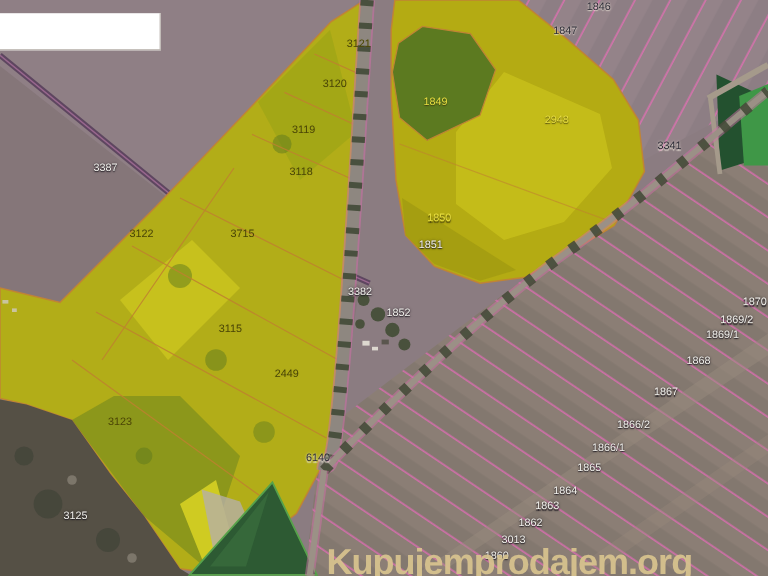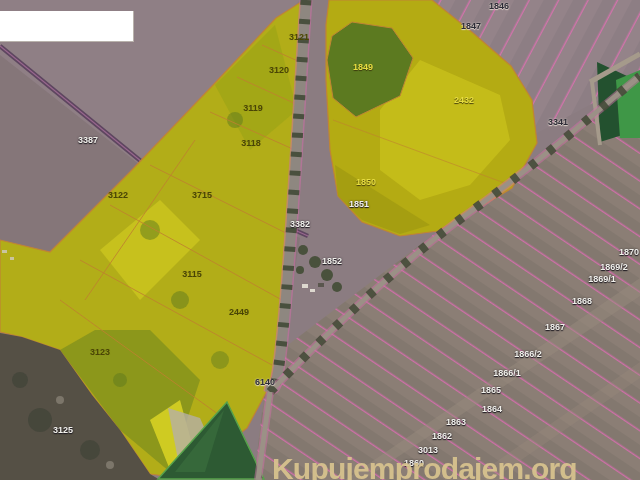--- a/index.html
+++ b/index.html
@@ -1,19 +1,19 @@
 <!DOCTYPE html>
 <html><head>
 <meta charset="utf-8">
 <style>
   html,body{margin:0;padding:0;background:#222;}
   #stage{position:relative;width:640px;height:480px;overflow:hidden;
          font-family:"Liberation Sans","DejaVu Sans",sans-serif;background:#8b7c81;}
   #stage svg{position:absolute;left:0;top:0;}
-  .lbl{position:absolute;transform:translate(-50%,-50%);font-size:9px;font-weight:bold;
+  .lbl{position:absolute;transform:translate(-50%,-50%);font-size:9px;font-weight:normal;
        white-space:nowrap;line-height:1;}
   .lbl-white{color:#f2f1ec;text-shadow:0 1px 1px rgba(25,22,30,.95),0 0 2px rgba(25,22,30,.7);}
   .lbl-olive{color:#4a4505;text-shadow:0 0 1px rgba(150,150,40,.3);}
   .lbl-yellow{color:#e7dd41;text-shadow:0 1px 1px rgba(55,50,10,.9);}
   .lbl-dark{color:#2c2b36;text-shadow:0 0 2px rgba(235,228,216,.9),0 1px 1px rgba(235,228,216,.8);}
   #whitebox{position:absolute;left:0;top:11px;width:133px;height:30px;background:#ffffff;
             border-right:1px solid #b9b2ac;border-bottom:1px solid #b9b2ac;}
   #watermark{position:absolute;left:272px;top:452px;font-size:30px;font-weight:bold;
              letter-spacing:-0.8px;color:#d9c48f;opacity:.92;}
 </style>
@@ -142,39 +142,39 @@
   <span class="lbl lbl-olive" style="left:299px;top:37px">3121</span>
   <span class="lbl lbl-olive" style="left:279px;top:70px">3120</span>
   <span class="lbl lbl-olive" style="left:253px;top:108px">3119</span>
   <span class="lbl lbl-olive" style="left:251px;top:143px">3118</span>
   <span class="lbl lbl-olive" style="left:118px;top:195px">3122</span>
   <span class="lbl lbl-olive" style="left:202px;top:195px">3715</span>
   <span class="lbl lbl-olive" style="left:192px;top:274px">3115</span>
   <span class="lbl lbl-olive" style="left:239px;top:312px">2449</span>
   <span class="lbl lbl-olive" style="left:100px;top:352px">3123</span>
   <span class="lbl lbl-white" style="left:63px;top:430px">3125</span>
-  <span class="lbl lbl-white" style="left:300px;top:224px">3382</span>
+  <span class="lbl lbl-white" style="left:300px;top:243px">3382</span>
   <span class="lbl lbl-dark" style="left:265px;top:382px">6140</span>
   <span class="lbl lbl-dark" style="left:558px;top:122px">3341</span>
   <span class="lbl lbl-dark" style="left:499px;top:6px">1846</span>
   <span class="lbl lbl-dark" style="left:471px;top:26px">1847</span>
-  <span class="lbl lbl-yellow" style="left:363px;top:67px">1849</span>
-  <span class="lbl lbl-yellow" style="left:464px;top:100px">2432</span>
+  <span class="lbl lbl-yellow" style="left:363px;top:85px">1849</span>
+  <span class="lbl lbl-yellow" style="left:464px;top:100px">2948</span>
   <span class="lbl lbl-yellow" style="left:366px;top:182px">1850</span>
   <span class="lbl lbl-white" style="left:359px;top:204px">1851</span>
   <span class="lbl lbl-white" style="left:332px;top:261px">1852</span>
   <span class="lbl lbl-white" style="left:629px;top:252px">1870</span>
   <span class="lbl lbl-white" style="left:614px;top:267px">1869/2</span>
   <span class="lbl lbl-white" style="left:602px;top:279px">1869/1</span>
   <span class="lbl lbl-white" style="left:582px;top:301px">1868</span>
   <span class="lbl lbl-white" style="left:555px;top:327px">1867</span>
   <span class="lbl lbl-white" style="left:528px;top:354px">1866/2</span>
   <span class="lbl lbl-white" style="left:507px;top:373px">1866/1</span>
   <span class="lbl lbl-white" style="left:491px;top:390px">1865</span>
-  <span class="lbl lbl-white" style="left:492px;top:409px">1864</span>
+  <span class="lbl lbl-white" style="left:471px;top:409px">1864</span>
   <span class="lbl lbl-white" style="left:456px;top:422px">1863</span>
   <span class="lbl lbl-white" style="left:442px;top:436px">1862</span>
   <span class="lbl lbl-white" style="left:428px;top:450px">3013</span>
   <span class="lbl lbl-white" style="left:414px;top:463px">1860</span>
 
   <div id="whitebox"></div>
 
   <div id="watermark">Kupujemprodajem.org</div>
 
 </div>

